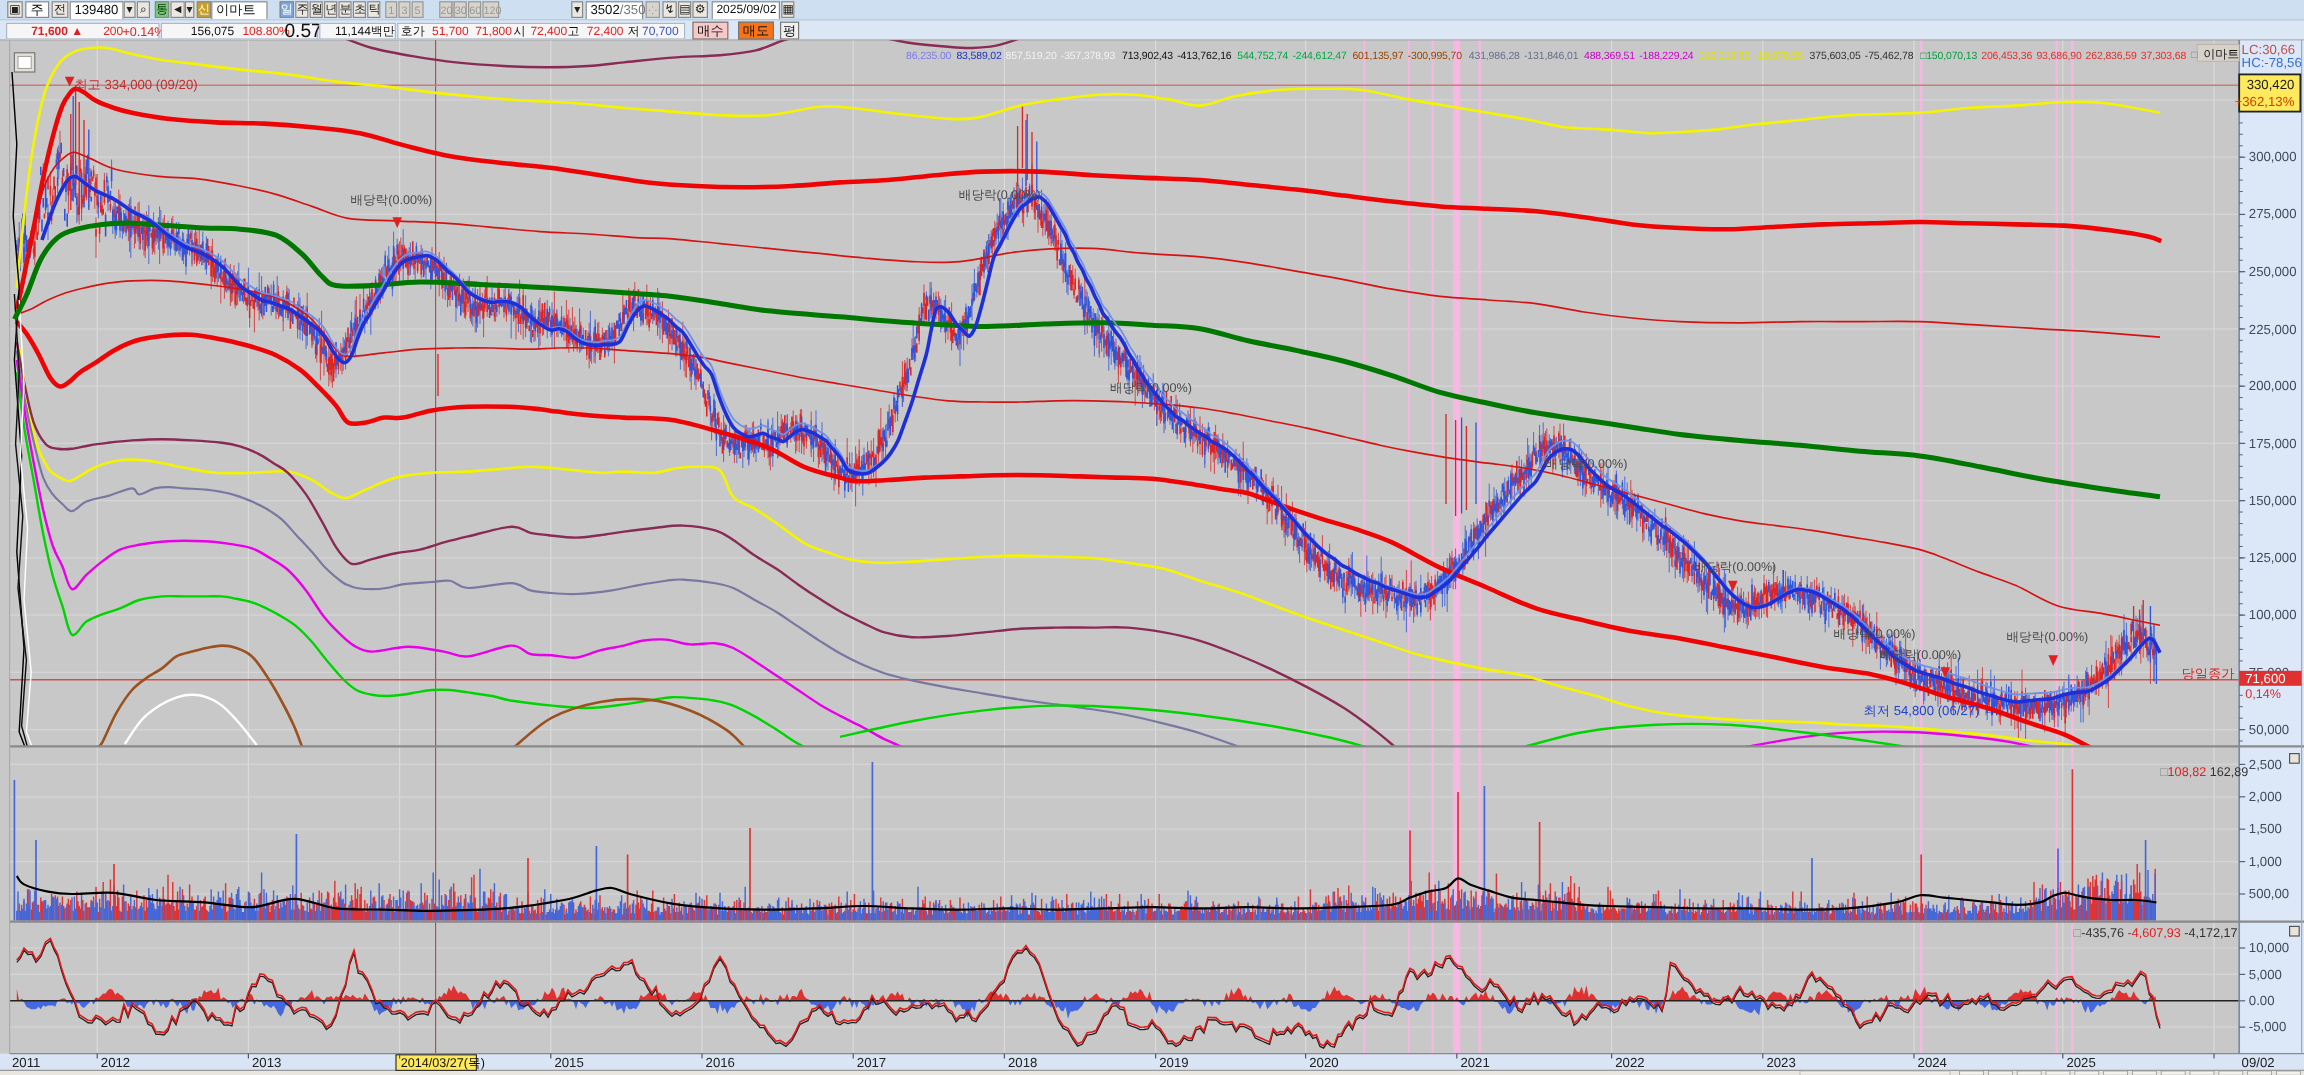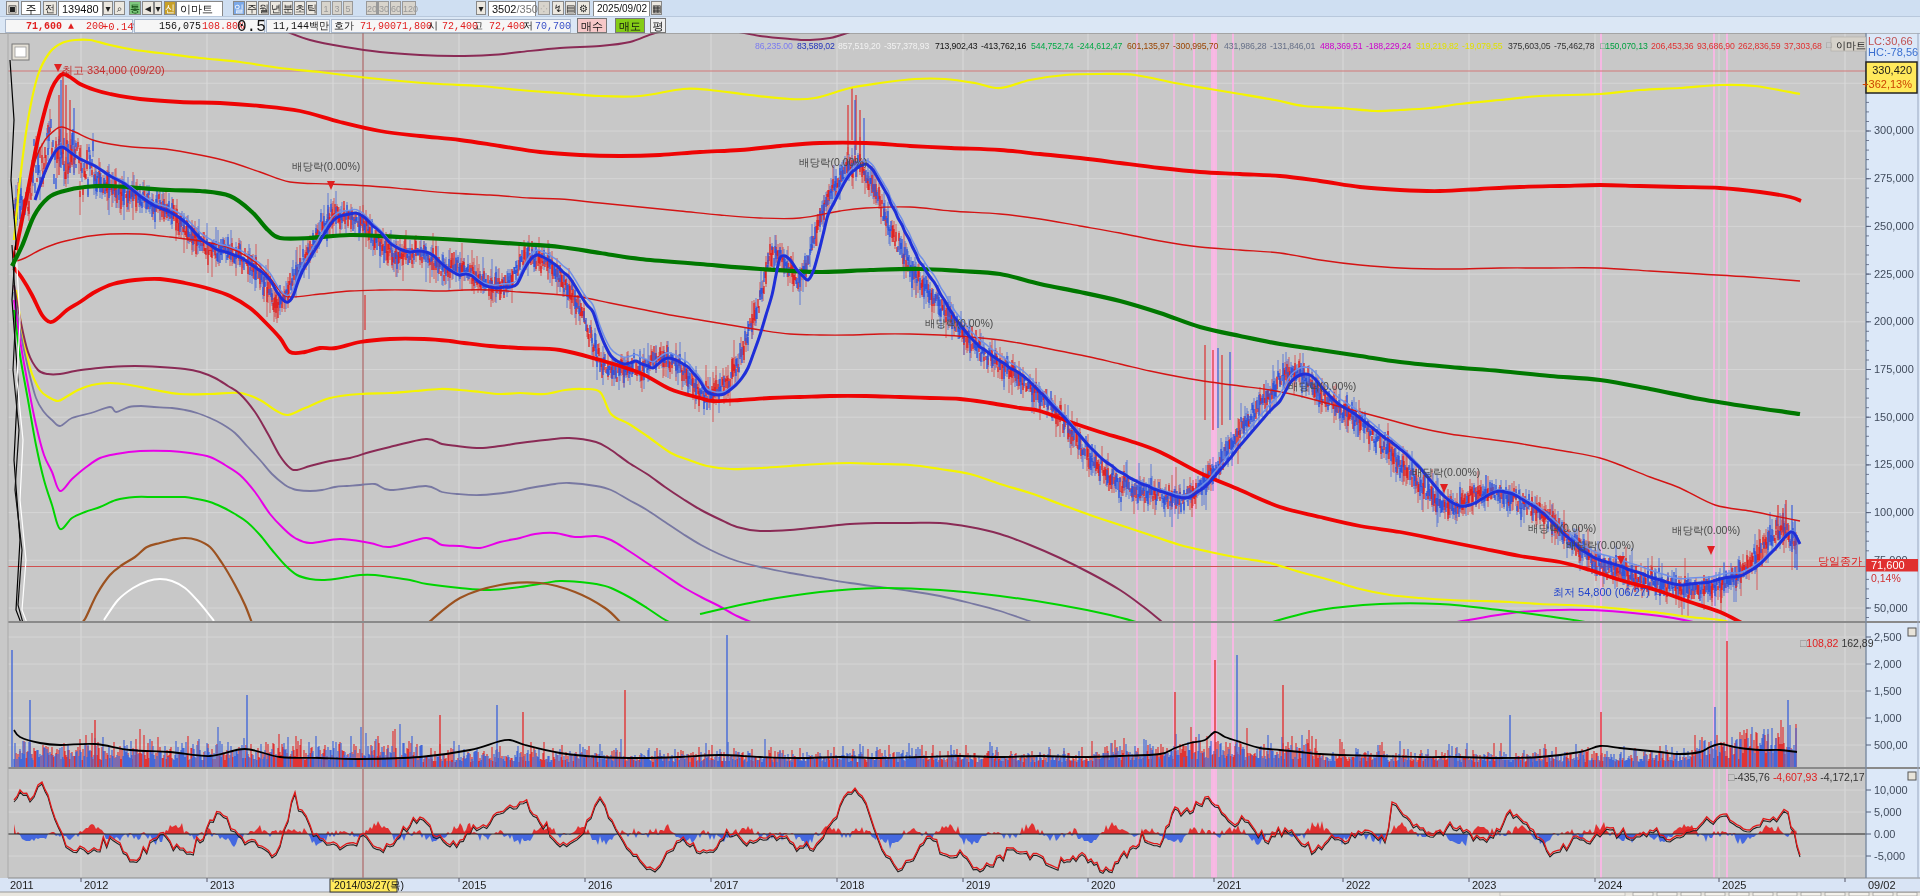--- a/index.html
+++ b/index.html
@@ -4,21 +4,21 @@
 html,body { width:1920px; height:896px; overflow:hidden; background:#cfdff2; font-family:"Liberation Sans",sans-serif; }
 #page { position:relative; width:1920px; height:896px; }
 #tb1 { position:absolute; left:0; top:0; width:1920px; height:16px; background:#cfdff2; }
 #tb2 { position:absolute; left:0; top:16px; width:1920px; height:17px; background:#dbe7f5; border-top:1px solid #b8c8dc; }
 #tb1 span { position:absolute; font-size:11px; line-height:14px; }
 #tb2 span { position:absolute; font-size:10px; line-height:14px; }
 .btn { top:1px; height:14px; background:#ece8e0; border:1px solid #888; text-align:center; color:#222; font-size:10px !important; }
 .gbtn { top:1px; height:14px; background:#d8d4cc; border:1px solid #999; text-align:center; color:#999; font-size:9px !important; }
 .fld { top:1px; height:14px; background:#fff; border:1px solid #888; text-align:center; }
 .inp { top:1px; height:30px; background:#fff; border:1px solid #888; padding-left:3px; color:#111; }
-.f2 { top:1.5px; height:14.5px; background:#f6f6f6; border:1px solid #aab8cc; padding-left:4px;font-family:Liberation Mono, monospace; }
+.f2 { top:1.5px; height:14.5px; background:#f6f6f6; border:1px solid #aab8cc; padding-left:4px; }
 .bbtn { top:1px; height:15px; border:1px solid #777; text-align:center; color:#111; font-size:11px !important; }
 svg { position:absolute; left:0; top:0; }
 </style></head>
 <body>
 <div id="page">
 <svg width="1920" height="896" viewBox="0 0 1920 896">
 <defs>
         <clipPath id="cp">
           <rect x="8" y="33" width="1858" height="589"></rect>
         </clipPath>
@@ -365,26 +365,26 @@
 <span class="f2" style="left:134px;width:131px">
         <span style="color:#111;position:absolute;left:24px">156,075</span>
         <span style="color:#e02020;position:absolute;left:67px">108.80%</span>
         <span style="color:#111;position:absolute;left:102px;font-size:16px">0.57%</span>
       </span>
 <span class="f2" style="left:266px;width:64px">
         <span style="color:#111;position:absolute;right:0">11,144백만</span>
       </span>
 <span class="f2" style="left:331px;width:240px">
         <span style="color:#111;position:absolute;left:2px">호가</span>
-        <span style="color:#e02020;position:absolute;left:28px">71,900</span>
+        <span style="color:#e02020;position:absolute;left:28px">51,700</span>
         <span style="color:#e02020;position:absolute;left:64px">71,800</span>
         <span style="color:#111;position:absolute;left:96px">시</span>
         <span style="color:#e02020;position:absolute;left:110px">72,400</span>
         <span style="color:#111;position:absolute;left:141px">고</span>
         <span style="color:#e02020;position:absolute;left:157px">72,400</span>
         <span style="color:#111;position:absolute;left:191px">저</span>
         <span style="color:#3a50c8;position:absolute;left:203px">70,700</span>
       </span>
 <span class="bbtn" style="left:577px;width:30px;background:#f6c8c8">매수</span>
-<span class="bbtn" style="left:615px;width:30px;background:#84cc16">매도</span>
+<span class="bbtn" style="left:615px;width:30px;background:#f97316">매도</span>
 <span class="bbtn" style="left:650px;width:16px;background:#f0f0f0">평</span>
 </div>
 
 </div>
 </body></html>

